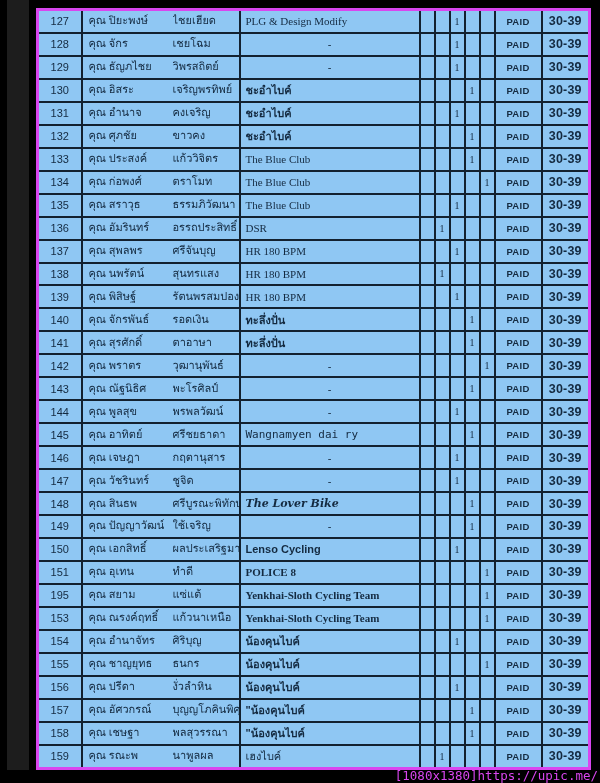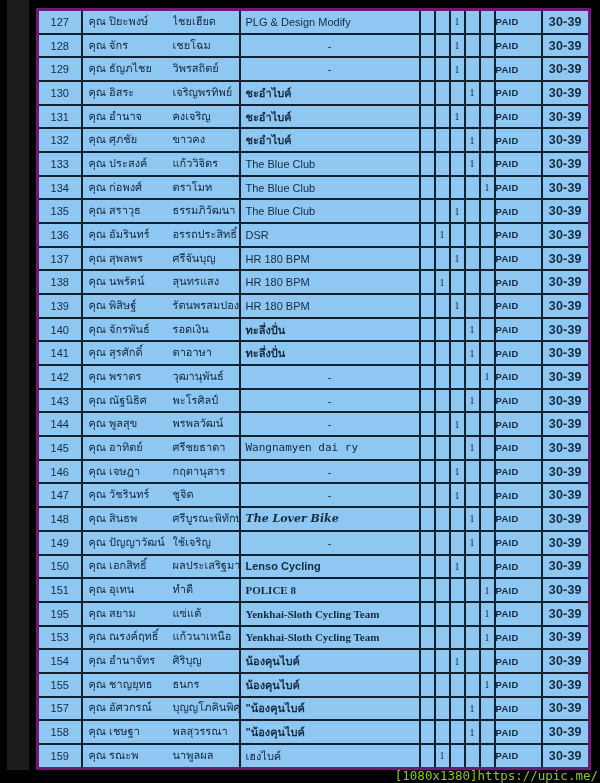--- a/index.html
+++ b/index.html
@@ -3,36 +3,36 @@
 <meta charset="utf-8">
 <style>
   html,body{margin:0;padding:0;background:#000;}
   .stage{position:relative;width:600px;height:783px;background:#000;overflow:hidden;
          font-family:"Liberation Sans",sans-serif;}
   .edge-strip{position:absolute;left:7px;top:0;width:22px;height:770px;background:#1d1d1d;}
   .tbl{position:absolute;left:36px;top:8px;width:552px;height:762px;
        border-collapse:collapse;table-layout:fixed;background:#8fc7f3;}
   .tbl td{border:2px solid #13212f;color:#142a40;padding:0;overflow:hidden;
           white-space:nowrap;font-size:11px;vertical-align:middle;}
-  .tbl{border:3px solid #701a75;}
+  .tbl{border:3px solid #d946ef;}
   td.c-no{text-align:center;font-size:11px;}
-  td.c-name{padding-left:6px;}
+  td.c-name{padding-left:6px;font-family:Liberation Serif, serif;}
   .fname{display:inline-block;width:84px;overflow:hidden;white-space:nowrap;}
   .lname{display:inline-block;overflow:hidden;white-space:nowrap;}
   td.c-team{padding-left:5px;}
   td.c-team.dash{text-align:center;padding-left:0;}
   td.c-mark{text-align:center;font-size:10px;font-family:"Liberation Serif",serif;}
-  td.c-paid{text-align:left;font-size:9.5px;font-weight:bold;letter-spacing:.3px;margin-left:48px;}
+  td.c-paid{text-align:center;font-size:9.5px;font-weight:bold;letter-spacing:.3px;margin-left:48px;}
   td.c-age{text-align:center;font-size:12.5px;font-weight:600;letter-spacing:.2px;margin-left:43px;}
-  .t-sans{font-family:Liberation Sans, sans-serif;margin-top:44px;}
+  .t-sans{font-family:Liberation Serif, serif;margin-top:44px;}
   .t-bold{font-weight:bold;margin-top:48px;}
   .t-mono{font-family:"DejaVu Sans Mono",monospace;font-size:10px;margin-left:8px;}
   .t-script{font-family:"DejaVu Serif",serif;font-style:italic;font-weight:bold;font-size:11px;}
   .t-serif{font-family:"Liberation Serif",serif;font-weight:bold;font-size:11.5px;}
-  .watermark{position:absolute;right:2px;bottom:0px;color:#84cc16;
+  .watermark{position:absolute;right:2px;bottom:0px;color:#d946ef;
              font-family:"DejaVu Sans Mono",monospace;font-size:12.5px;}
 </style>
 </head>
 <body>
 
 <div class="stage">
   <div class="edge-strip"></div>
 
   <table class="tbl">
     <colgroup>
@@ -390,20 +390,32 @@
           <td class="c-team t-bold">น้องคุนไบค์</td>
           <td class="c-mark"></td>
           <td class="c-mark"></td>
           <td class="c-mark"></td>
           <td class="c-mark"></td>
           <td class="c-mark">1</td>
           <td class="c-paid">PAID</td>
           <td class="c-age">30-39</td>
         </tr>
         <tr>
+          <td class="c-no">156</td>
+          <td class="c-name"><span class="fname">คุณ ปรีดา</span><span class="lname">งั่วลำหิน</span></td>
+          <td class="c-team t-bold">น้องคุนไบค์</td>
+          <td class="c-mark"></td>
+          <td class="c-mark"></td>
+          <td class="c-mark">1</td>
+          <td class="c-mark"></td>
+          <td class="c-mark"></td>
+          <td class="c-paid">PAID</td>
+          <td class="c-age">30-39</td>
+        </tr>
+        <tr>
           <td class="c-no">157</td>
           <td class="c-name"><span class="fname">คุณ อัศวกรณ์</span><span class="lname">บุญญโภคินพิศุทธิ์</span></td>
           <td class="c-team t-bold">"น้องคุนไบค์</td>
           <td class="c-mark"></td>
           <td class="c-mark"></td>
           <td class="c-mark"></td>
           <td class="c-mark">1</td>
           <td class="c-mark"></td>
           <td class="c-paid">PAID</td>
           <td class="c-age">30-39</td>

